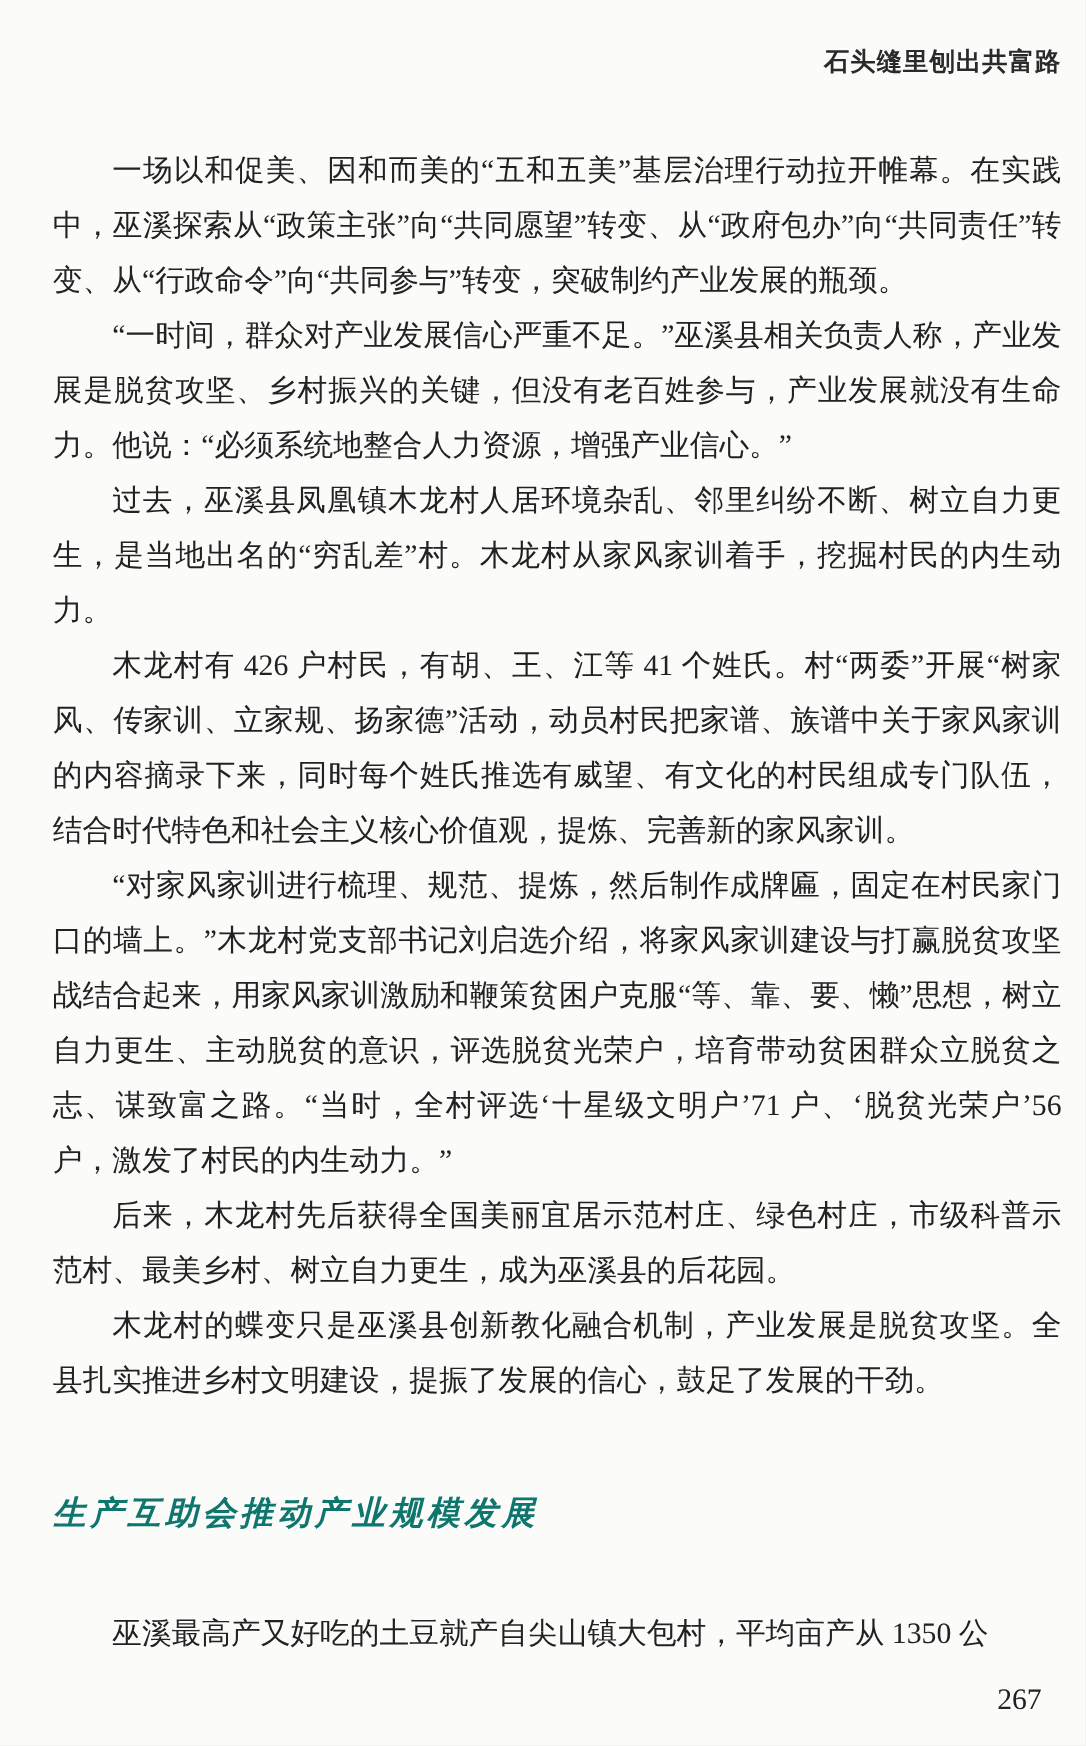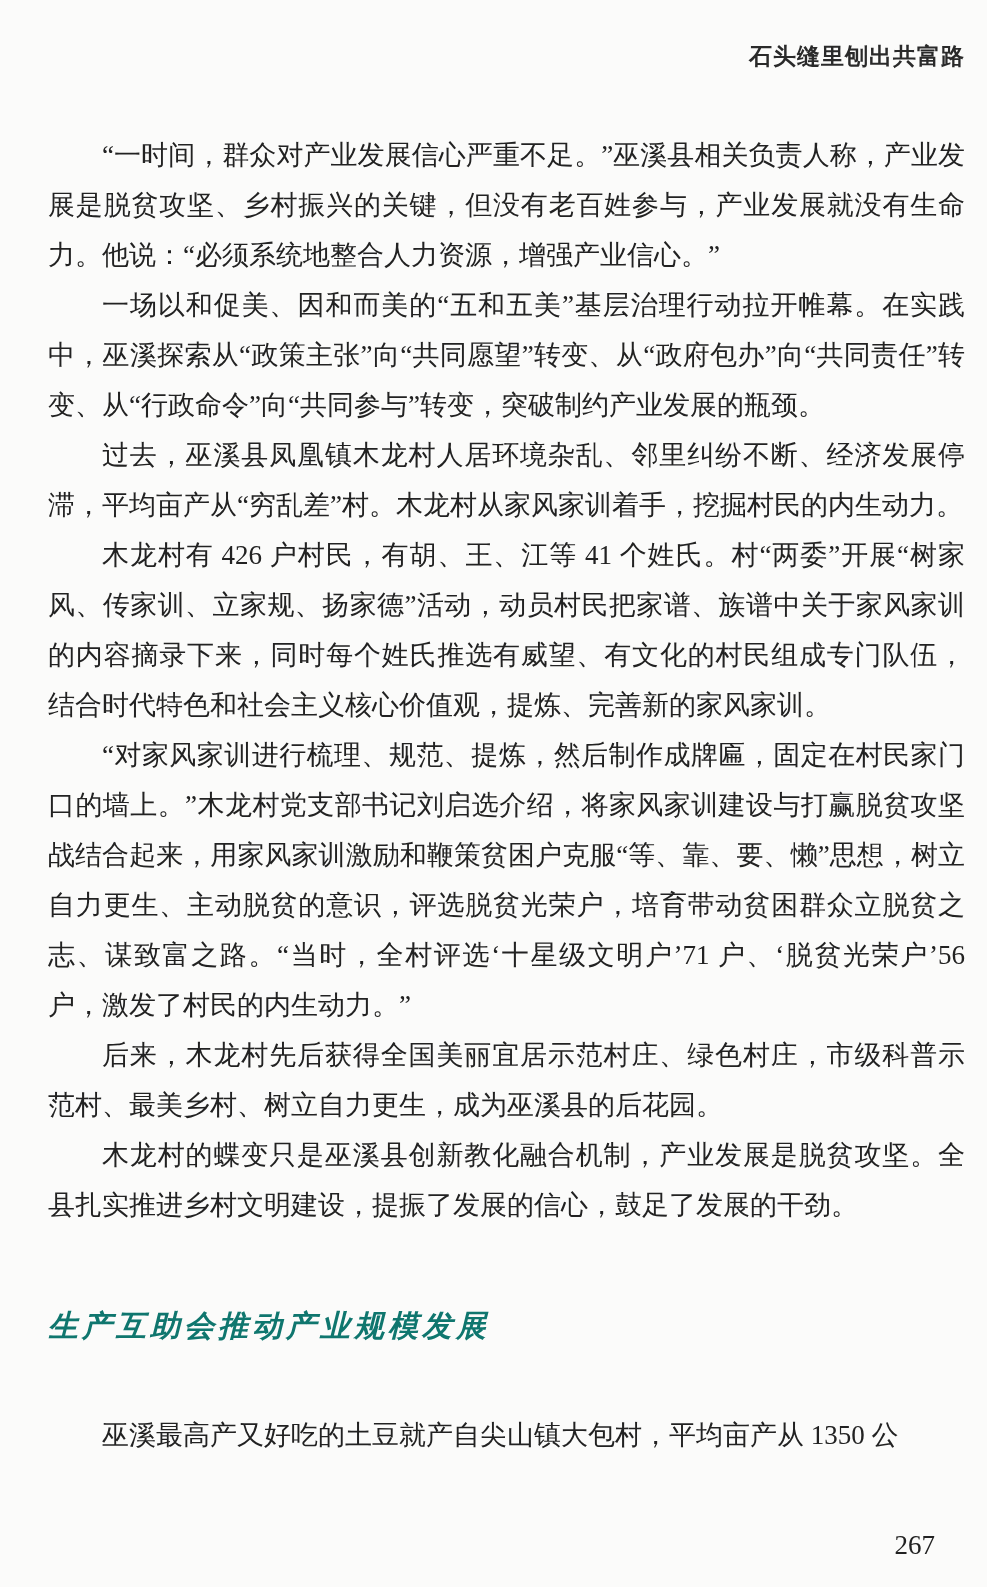--- a/index.html
+++ b/index.html
@@ -45,43 +45,43 @@
     font-size: 30px;
     line-height: 48px;
     font-weight: bold;
     font-style: italic;
     letter-spacing: 4px;
     color: #0f766e;
     text-indent: 0;
   }
   .page-number {
     position: absolute;
-    right: 52px;
+    right: 40px;
     bottom: 26px;
     font-size: 27px;
     color: #222;
     margin-top: 26px;
   }
 </style>
 </head>
 <body>
 
 <div class="page">
 
   <div class="running-header">石头缝里刨出共富路</div>
 
   <div class="body-text">
 
     <div>
 
+        <p class="para">一场以和促美、因和而美的“五和五美”基层治理行动拉开帷幕。在实践中，巫溪探索从“政策主张”向“共同愿望”转变、从“政府包办”向“共同责任”转变、从“行政命令”向“共同参与”转变，突破制约产业发展的瓶颈。</p>
+
         <p class="para">“一时间，群众对产业发展信心严重不足。”巫溪县相关负责人称，产业发展是脱贫攻坚、乡村振兴的关键，但没有老百姓参与，产业发展就没有生命力。他说：“必须系统地整合人力资源，增强产业信心。”</p>
 
-        <p class="para">一场以和促美、因和而美的“五和五美”基层治理行动拉开帷幕。在实践中，巫溪探索从“政策主张”向“共同愿望”转变、从“政府包办”向“共同责任”转变、从“行政命令”向“共同参与”转变，突破制约产业发展的瓶颈。</p>
-
-        <p class="para">过去，巫溪县凤凰镇木龙村人居环境杂乱、邻里纠纷不断、经济发展停滞，平均亩产从“穷乱差”村。木龙村从家风家训着手，挖掘村民的内生动力。</p>
+        <p class="para">过去，巫溪县凤凰镇木龙村人居环境杂乱、邻里纠纷不断、树立自力更生，是当地出名的“穷乱差”村。木龙村从家风家训着手，挖掘村民的内生动力。</p>
 
         <p class="para">木龙村有 426 户村民，有胡、王、江等 41 个姓氏。村“两委”开展“树家风、传家训、立家规、扬家德”活动，动员村民把家谱、族谱中关于家风家训的内容摘录下来，同时每个姓氏推选有威望、有文化的村民组成专门队伍，结合时代特色和社会主义核心价值观，提炼、完善新的家风家训。</p>
 
         <p class="para">“对家风家训进行梳理、规范、提炼，然后制作成牌匾，固定在村民家门口的墙上。”木龙村党支部书记刘启选介绍，将家风家训建设与打赢脱贫攻坚战结合起来，用家风家训激励和鞭策贫困户克服“等、靠、要、懒”思想，树立自力更生、主动脱贫的意识，评选脱贫光荣户，培育带动贫困群众立脱贫之志、谋致富之路。“当时，全村评选‘十星级文明户’71 户、‘脱贫光荣户’56 户，激发了村民的内生动力。”</p>
 
         <p class="para">后来，木龙村先后获得全国美丽宜居示范村庄、绿色村庄，市级科普示范村、最美乡村、树立自力更生，成为巫溪县的后花园。</p>
 
         <p class="para">木龙村的蝶变只是巫溪县创新教化融合机制，产业发展是脱贫攻坚。全县扎实推进乡村文明建设，提振了发展的信心，鼓足了发展的干劲。</p>
       </div>
 

